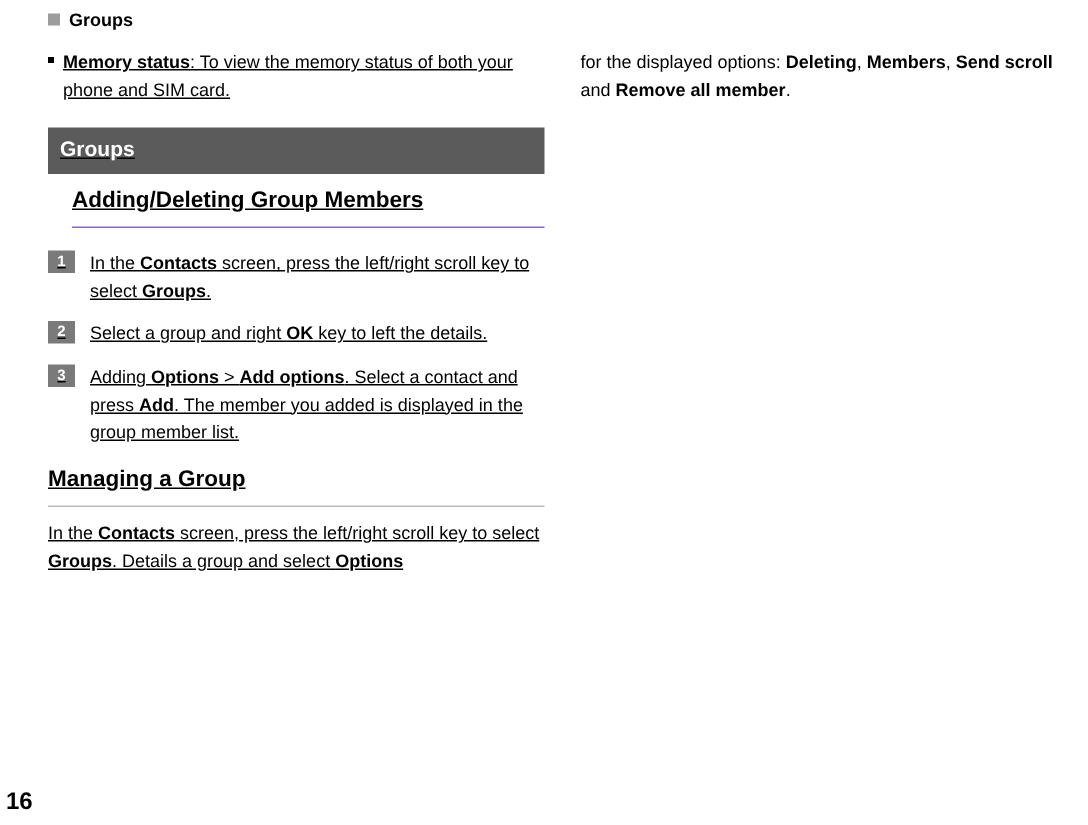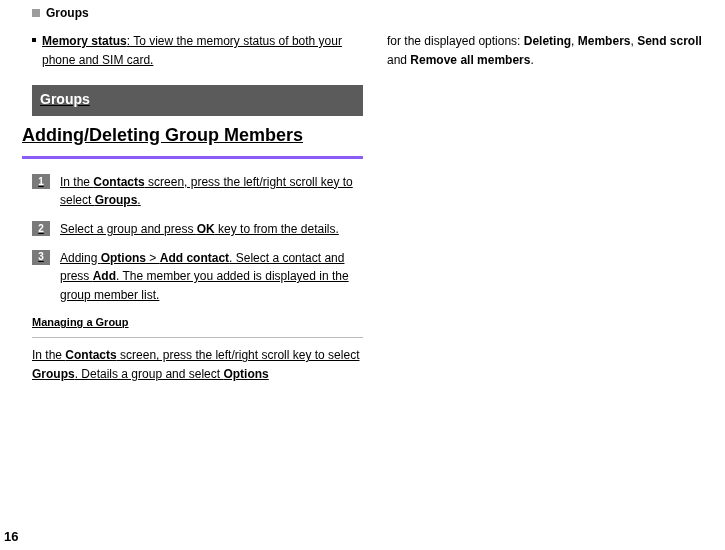--- a/index.html
+++ b/index.html
@@ -9,29 +9,29 @@
   .top-marker .sq { width: 8px; height: 8px; background: #9c9c9c; display: inline-block; }
   .top-marker .lbl { font-size: 12px; font-weight: bold; }
   .columns { display: flex; gap: 24px; margin-top: 12px; }
   .col { flex: 1 1 0; font-size: 12px; line-height: 1.55; }
   .col-left { max-width: 345px; text-decoration: underline; }
   .col-right { max-width: 320px; }
   .bullet-row { display: flex; gap: 6px; margin-left: 14px; margin-bottom: 8px; }
   .bullet-dot { width: 4px; height: 4px; background: #000; border-radius: 0; margin-top: 6px; flex: 0 0 auto; }
   .bullet-text { flex: 1; }
   .section-bar { background: #5b5b5b; color: #fff; font-weight: bold; font-size: 14px; padding: 4px 8px 5px 8px; margin-top: 16px; margin-left: 14px; margin-right: 0; }
-  .subheading { font-weight: bold; font-size: 18px; margin-left: 4px; margin-top: 6px; padding-bottom: 6px; border-bottom: 3px solid #8b5cf6; }
-  .subheading2 { font-weight: bold; font-size: 11px; margin-left: 14px; margin-top: 10px; padding-bottom: 6px; border-bottom: 1px solid #bbb; }
+  .subheading { font-weight: bold; font-size: 15px; margin-left: 30px; margin-top: 6px; padding-bottom: 6px; border-bottom: 1px solid #8b5cf6; }
+  .subheading2 { font-weight: bold; font-size: 15px; margin-left: 14px; margin-top: 10px; padding-bottom: 6px; border-bottom: 1px solid #bbb; }
   .steps { margin-top: 14px; margin-left: 14px; }
   .step { display: flex; gap: 10px; margin-bottom: 10px; }
   .step-num { flex: 0 0 18px; height: 15px; background: #7a7a7a; color: #fff; font-size: 10px; font-weight: bold; display: flex; align-items: center; justify-content: center; margin-top: 1px; }
   .step-body { flex: 1; }
   .para { margin-left: 14px; margin-top: 2px; }
   .para2 { margin-left: 14px; margin-top: 8px; }
-  .page-num { position: absolute; left: 4px; bottom: 6px; font-size: 13px; font-weight: bold; }
+  .page-num { position: absolute; left: 4px; bottom: 6px; font-size: 16px; font-weight: bold; }
   b { font-weight: bold; }
 </style>
 </head>
 <body>
 
 <div class="page">
 
   <div class="top-marker">
     <span class="sq"></span>
     <span class="lbl">Groups</span>
@@ -57,44 +57,44 @@
         <div class="step">
           <div class="step-num">1</div>
           <div class="step-body">
             <span>In the </span><b>Contacts</b><span> screen, press the left/right scroll key to select </span><b>Groups</b><span>.</span>
           </div>
         </div>
 
         <div class="step">
           <div class="step-num">2</div>
           <div class="step-body">
-            <span>Select a group and press </span><b>OK</b><span> key to from the details.</span>
+            <span>Select a group and right </span><b>OK</b><span> key to left the details.</span>
           </div>
         </div>
 
         <div class="step">
           <div class="step-num">3</div>
           <div class="step-body">
-            <span>Adding </span><b>Options</b><span> &gt; </span><b>Add contact</b><span>. Select a contact and press </span><b>Add</b><span>. The member you added is displayed in the group member list.</span>
+            <span>Adding </span><b>Options</b><span> &gt; </span><b>Add options</b><span>. Select a contact and press </span><b>Add</b><span>. The member you added is displayed in the group member list.</span>
           </div>
         </div>
 
       </div>
 
 
       <div class="subheading2">Managing a Group</div>
 
       <div class="para2">
         <span>In the </span><b>Contacts</b><span> screen, press the left/right scroll key to select </span><b>Groups</b><span>. Details a group and select </span><b>Options</b>
       </div>
 
     </div>
 
     <div class="col col-right">
       <div>
-        <span>for the displayed options: </span><b>Deleting</b><span>, </span><b>Members</b><span>, </span><b>Send scroll</b><span> and </span><b>Remove all members</b><span>.</span>
+        <span>for the displayed options: </span><b>Deleting</b><span>, </span><b>Members</b><span>, </span><b>Send scroll</b><span> and </span><b>Remove all member</b><span>.</span>
       </div>
     </div>
 
   </div>
 
   <div class="page-num">16</div>
 </div>
 
 </body></html>

